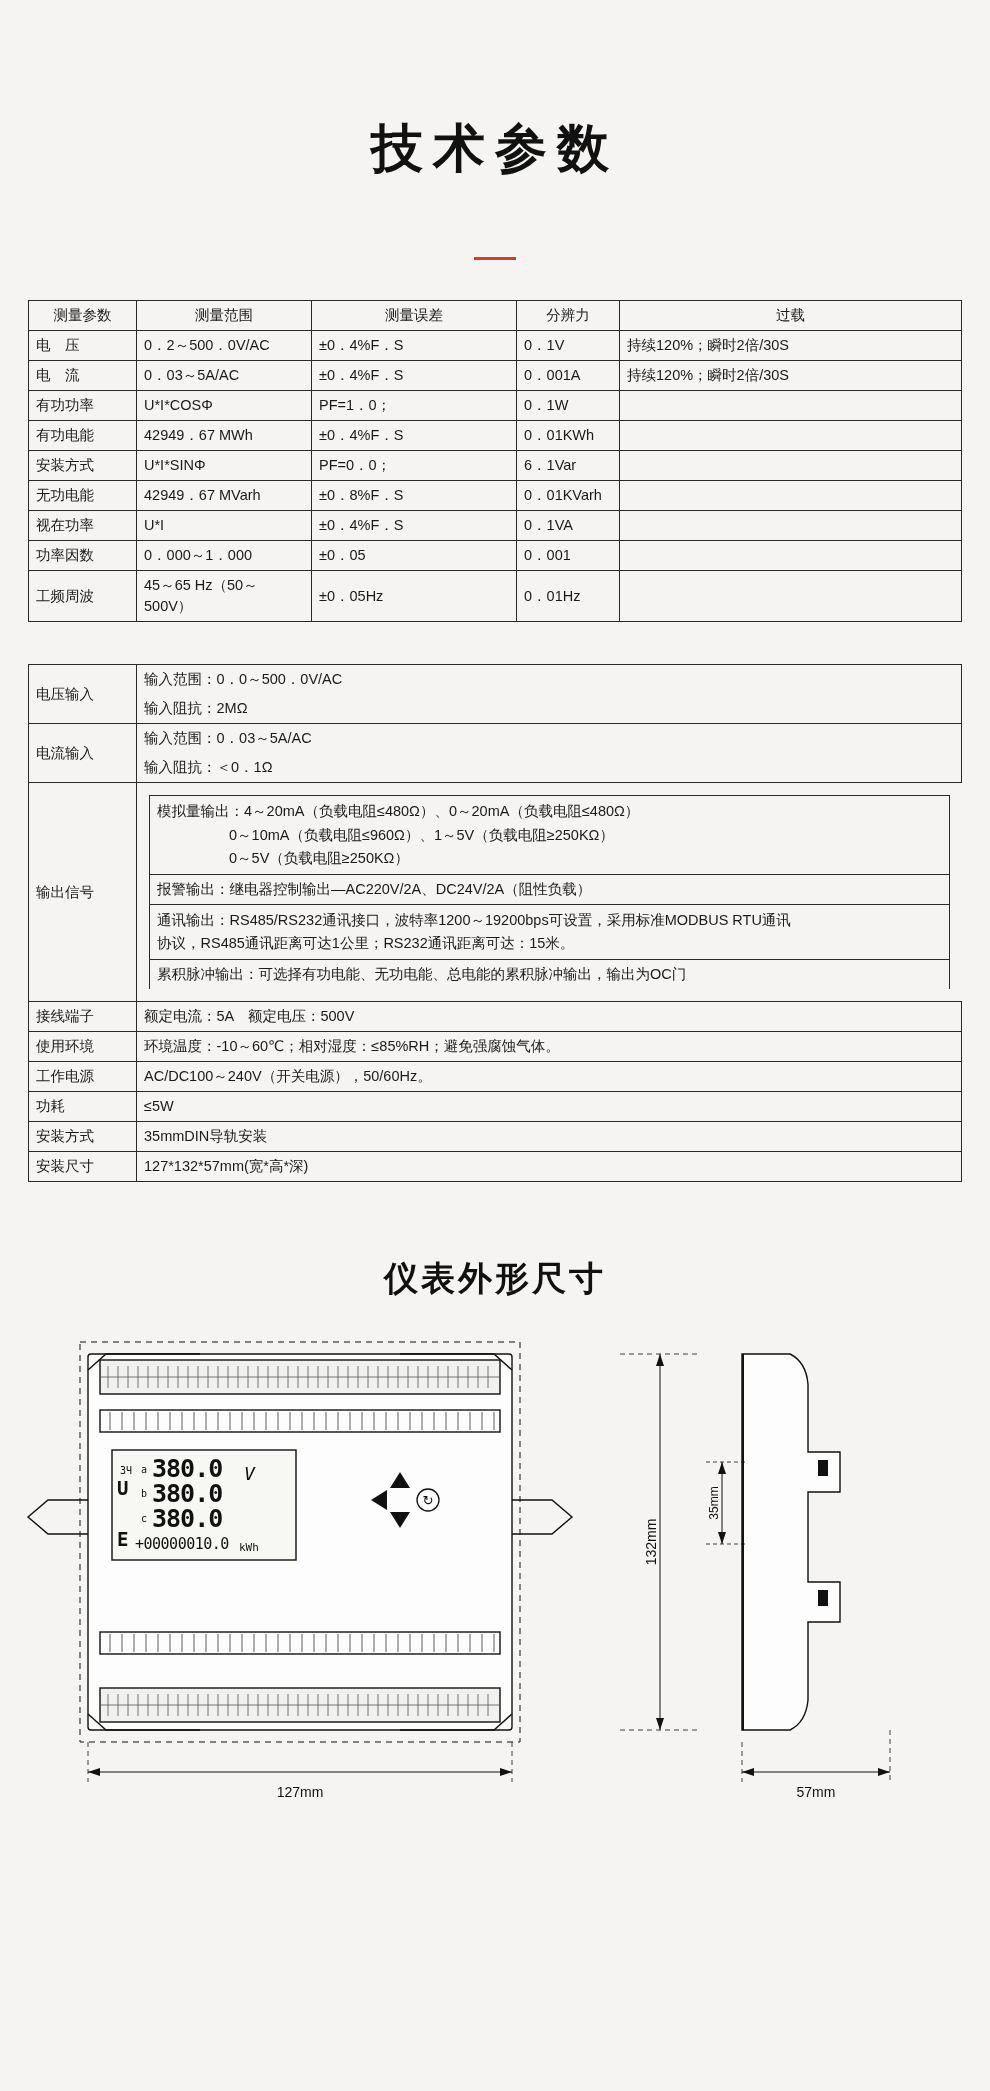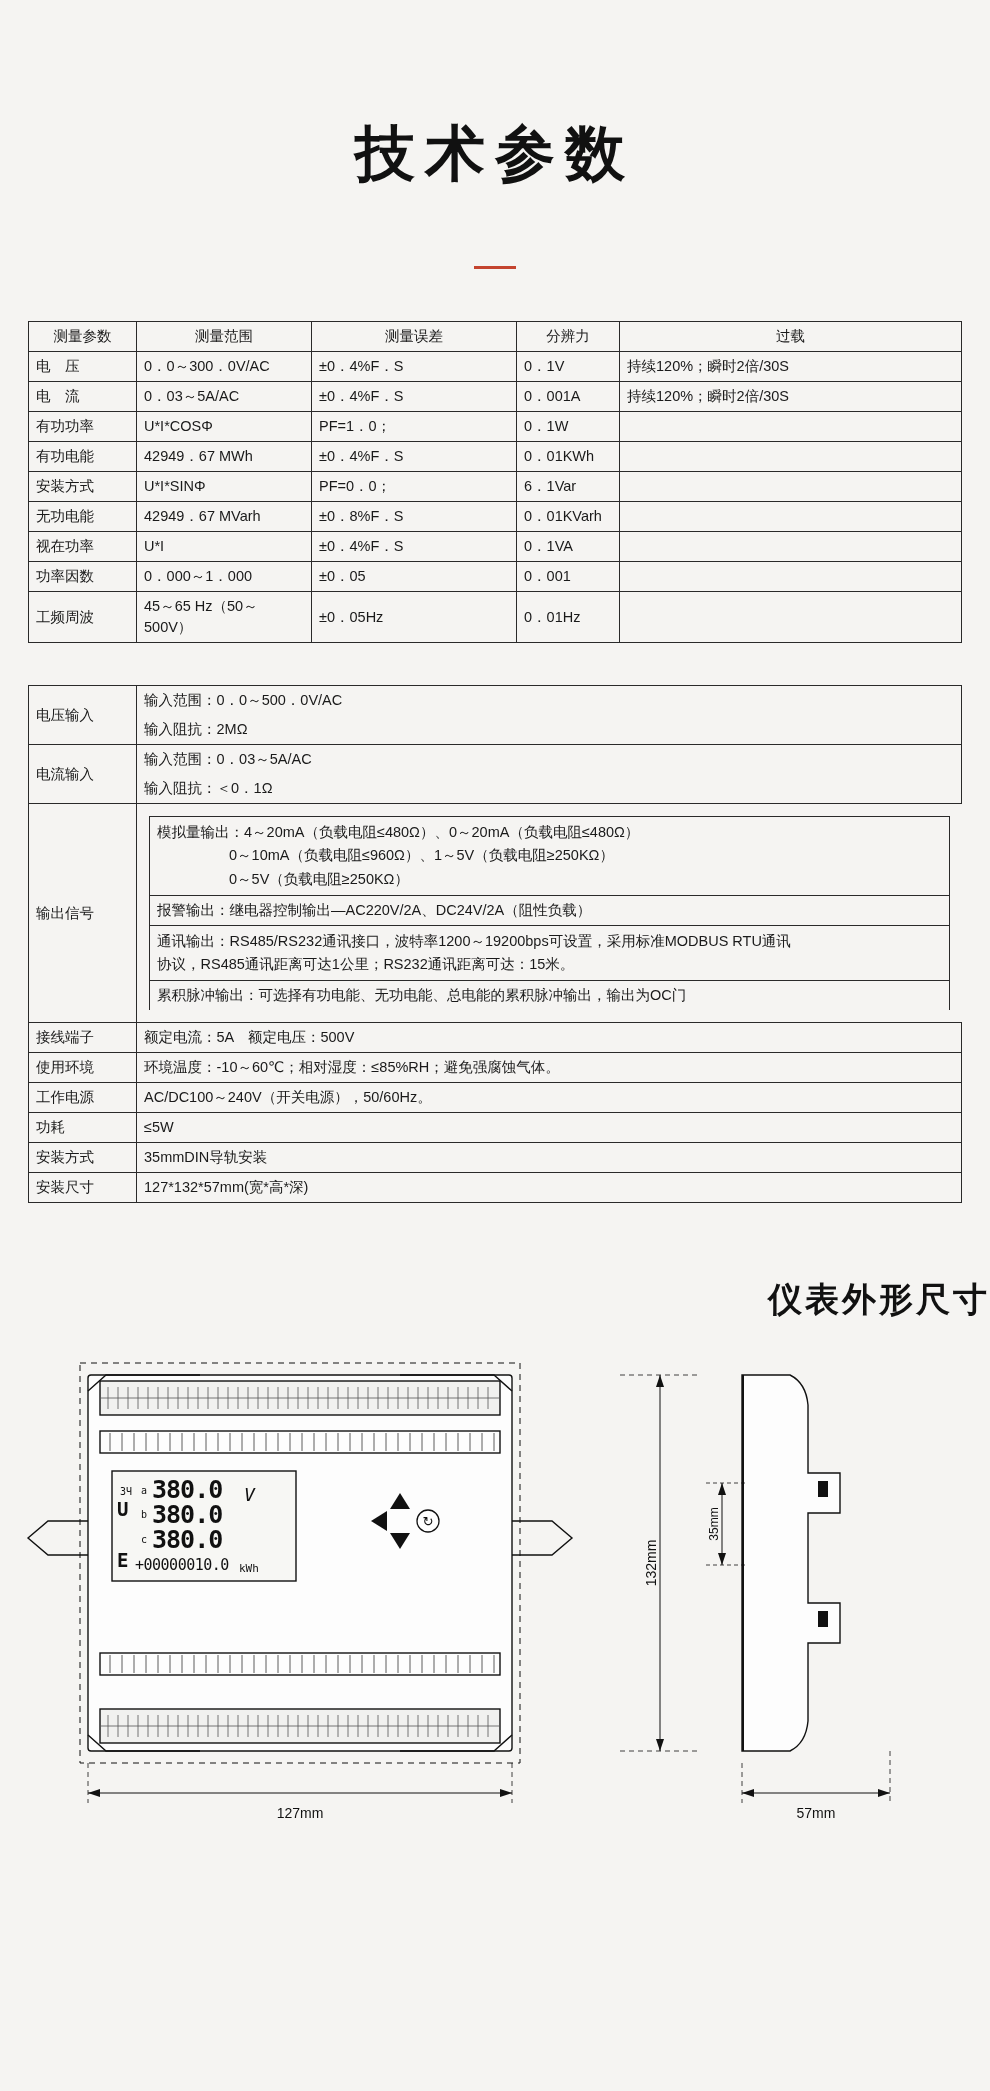--- a/index.html
+++ b/index.html
@@ -16,21 +16,21 @@
     position: relative;
     background: #f5f4f2;
     overflow: hidden;
   }
   
   .title-block {
     text-align: center;
     padding-top: 120px;
   }
   .main-title {
-    font-size: 60px;
+    font-size: 52px;
     font-weight: bold;
     letter-spacing: 10px;
     color: #111;
     font-family: "DejaVu Sans", "Liberation Sans", sans-serif;
     line-height: 1.1;
   }
   .title-rule {
     width: 42px;
     height: 3px;
     background: #c4442f;
@@ -49,37 +49,37 @@
     border: 1px solid #2a2a2a;
     padding: 4px 7px;
     vertical-align: middle;
     font-weight: normal;
     text-align: left;
     line-height: 1.45;
     height: 26px;
   }
   table.spec th { text-align: center; }
   .c { text-align: center; }
-  .t1 { margin-top: 52px; }
+  .t1 { margin-top: 40px; }
   .t2 { margin-top: 42px; }
   .nb-top { border-top: none !important; }
   .nb-bottom { border-bottom: none !important; }
   .sub-cell { padding: 12px !important; border: none !important; }
   .sub-table { border-collapse: collapse; width: 100%; }
   .sub-table td {
     border: none;
     border-bottom: 1px solid #2a2a2a;
     padding: 4px 7px;
     line-height: 1.45;
   }
   .sub-table tr:last-child td { border-bottom: none; }
   .multi-line div { line-height: 1.6; }
   
   .sub-title {
-    text-align: right;
+    text-align: center;
     font-size: 34px;
     font-weight: bold;
     letter-spacing: 3px;
     margin-top: 74px;
     color: #111;
     font-family: "DejaVu Sans", "Liberation Sans", sans-serif;
   }
   
   .drawing {
     margin-top: 30px;
@@ -106,21 +106,21 @@
           <th style="width:108px">测量参数</th>
           <th style="width:175px">测量范围</th>
           <th style="width:205px">测量误差</th>
           <th style="width:103px">分辨力</th>
           <th>过载</th>
         </tr>
       </thead>
       <tbody>
         <tr>
           <td class="c">电　压</td>
-          <td>0．0～300．0V/AC</td>
+          <td>0．2～500．0V/AC</td>
           <td class="c">±0．4%F．S</td>
           <td>0．1V</td>
           <td>持续120%；瞬时2倍/30S</td>
         </tr>
         <tr>
           <td class="c">电　流</td>
           <td>0．03～5A/AC</td>
           <td class="c">±0．4%F．S</td>
           <td>0．001A</td>
           <td>持续120%；瞬时2倍/30S</td>

